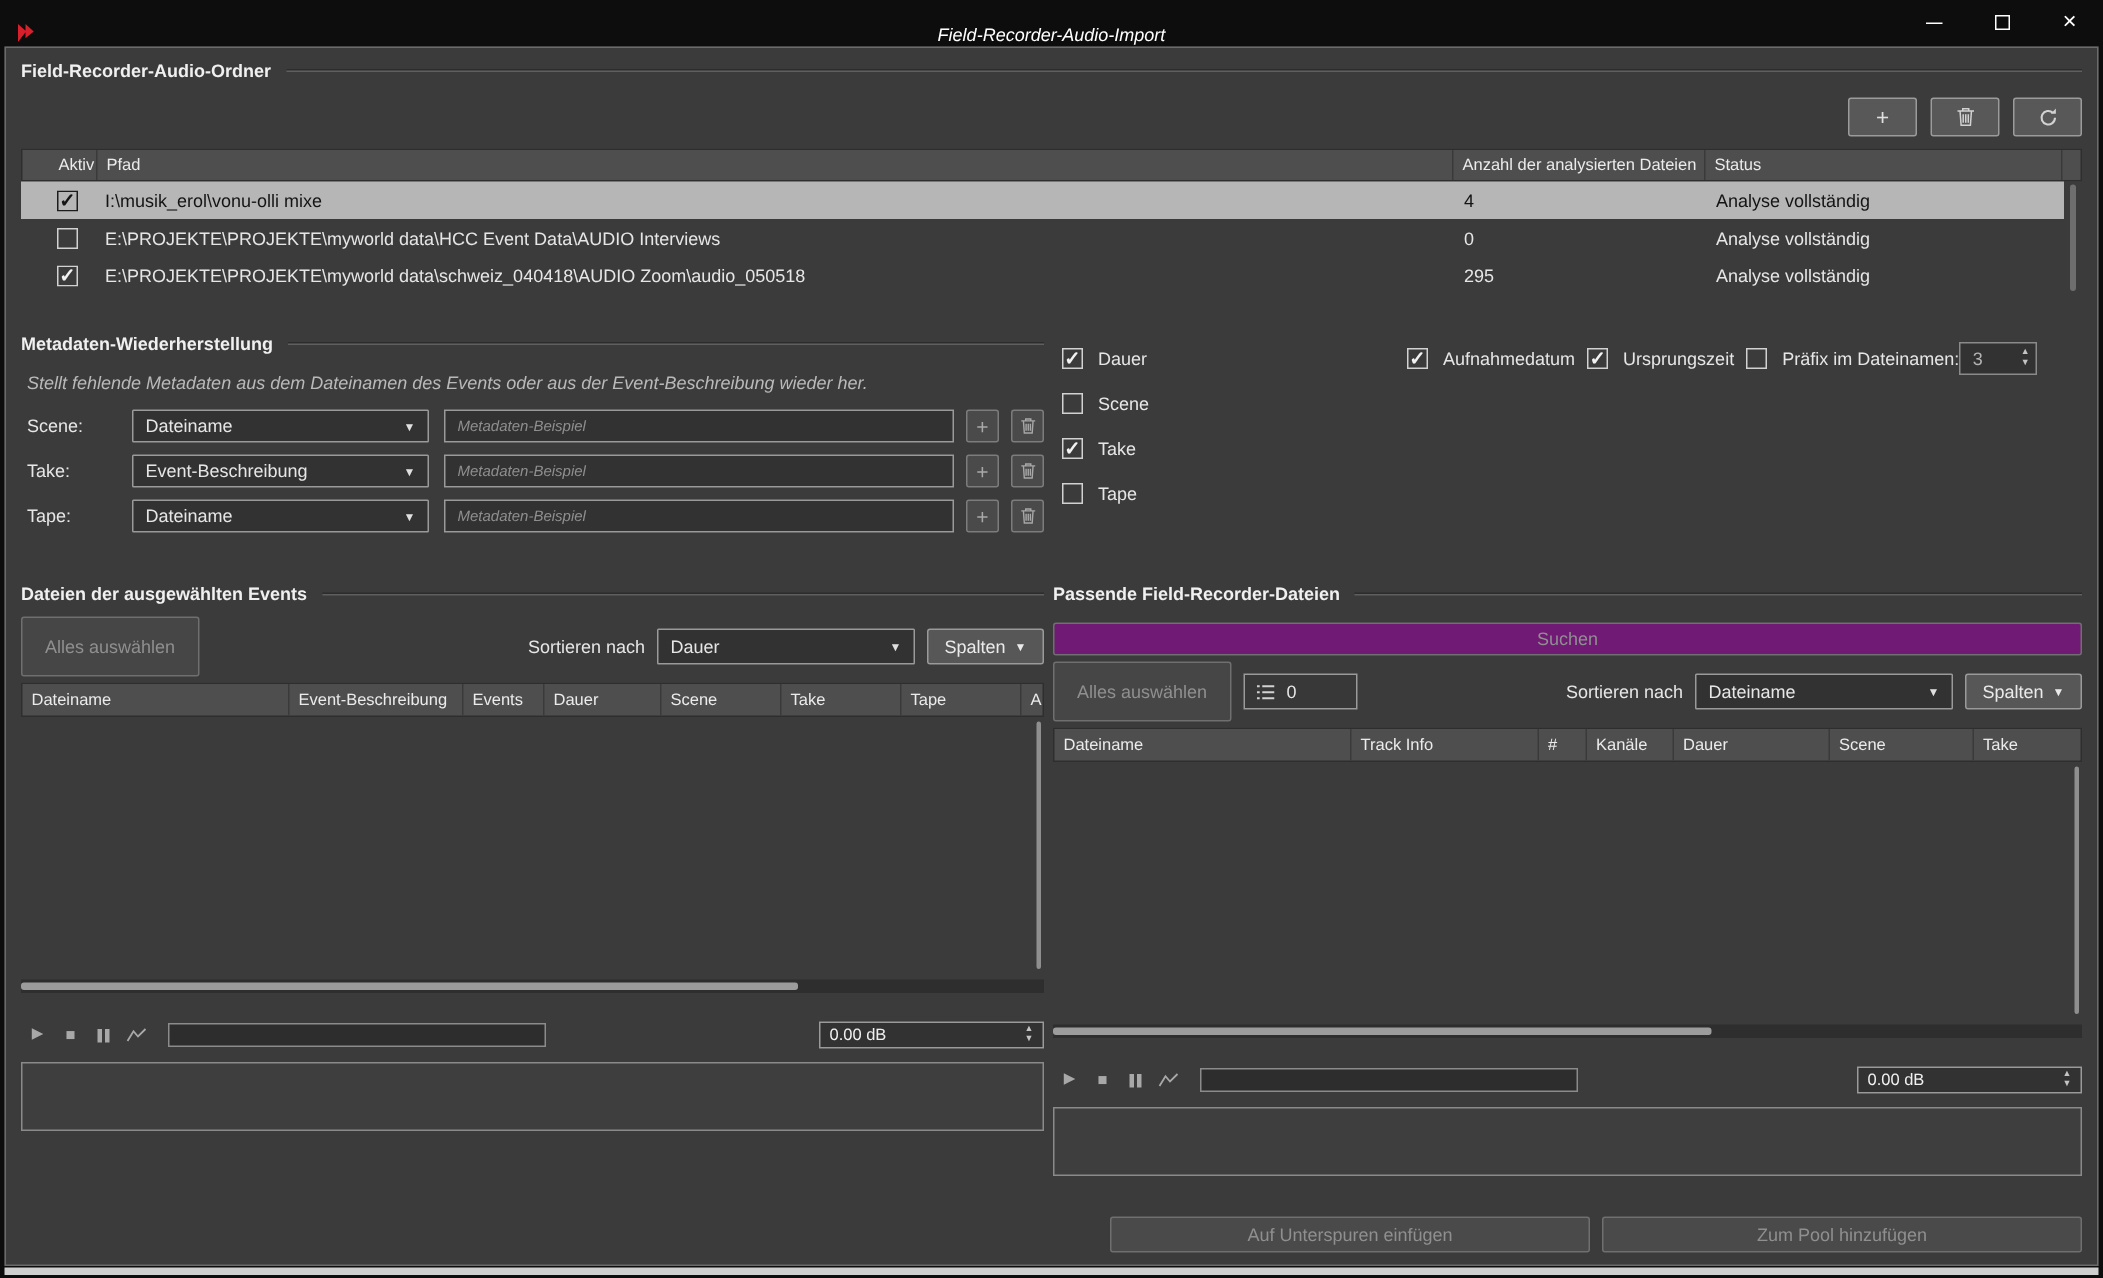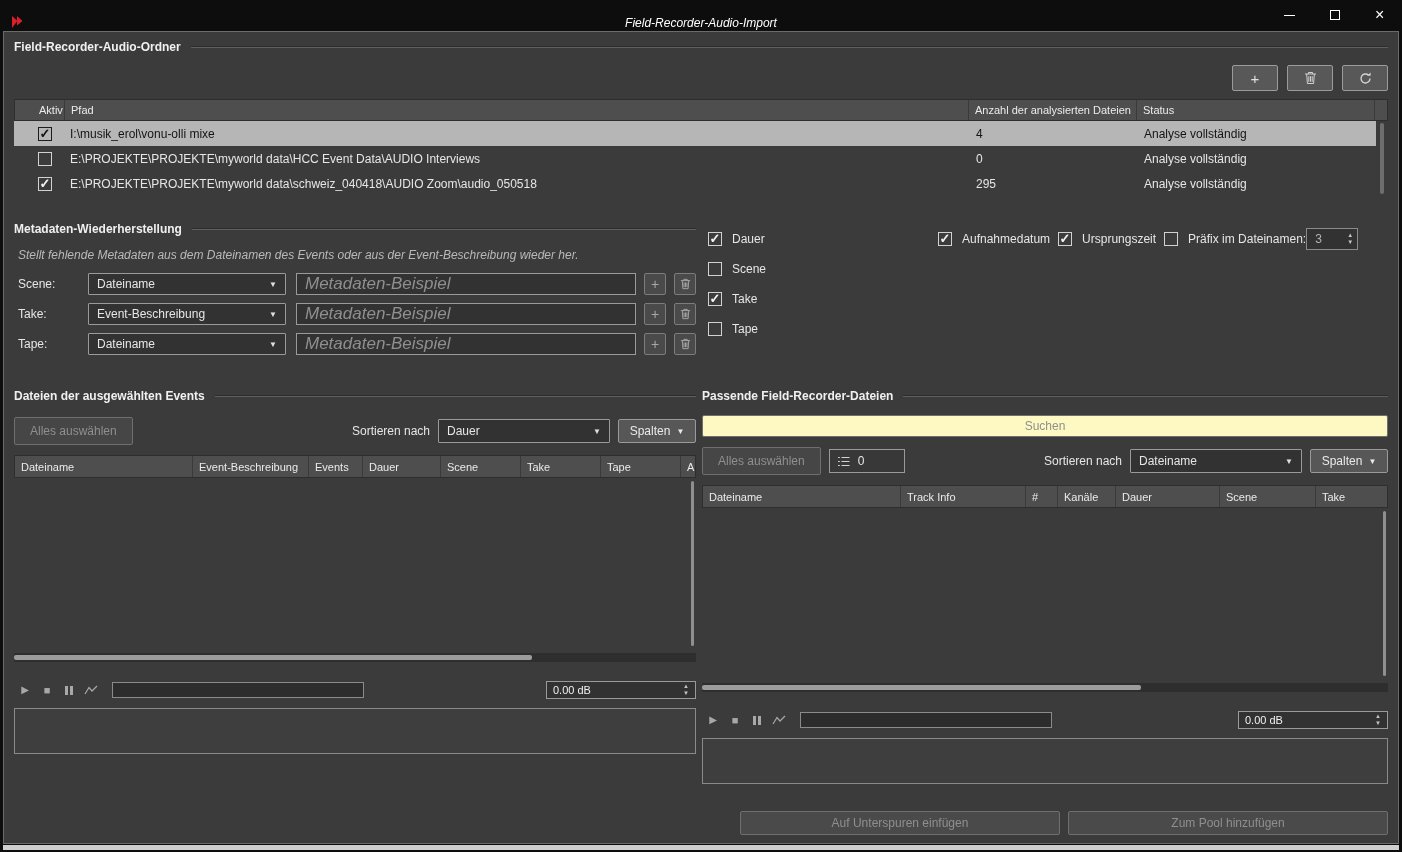--- a/index.html
+++ b/index.html
@@ -68,21 +68,21 @@
   .meta-row { display:flex; align-items:center; height:22px; margin-bottom:8px; }
   .meta-label { width:74px; flex:none; padding-left:4px; }
 
   .combo { height:22px; background:#323232; border:1px solid #9a9a9a; display:flex; align-items:center;
            padding:0 8px; border-radius:1px; cursor:pointer; }
   .combo .cv { white-space:nowrap; overflow:hidden; }
   .combo .ca { margin-left:auto; font-size:8px; color:#e0e0e0; padding-left:8px; }
   .meta-combo { width:198px; flex:none; }
 
   .meta-input { flex:1; margin-left:10px; height:22px; background:#323232; border:1px solid #9a9a9a;
-                color:#dddddd; padding:0 8px; font-family:"Liberation Sans",sans-serif; font-size:17px; }
+                color:#dddddd; padding:0 8px; font-family:"Liberation Sans",sans-serif; font-size:10px; }
   .meta-input::placeholder { color:#8f8f8f; font-style:italic; }
 
   .sq-btn { width:22px; height:22px; flex:none; margin-left:8px; background:#4a4a4a; border:1px solid #7c7c7c;
             color:#a8a8a8; display:flex; align-items:center; justify-content:center; border-radius:2px; font-size:14px; cursor:pointer; }
 
   .filter-grid { display:flex; margin-top:10px; padding-left:6px; }
   .fcol1 { width:230px; flex:none; display:flex; flex-direction:column; gap:8px; }
   .fcol2 { flex:1; display:flex; flex-direction:row; gap:8px; }
   .fitem { display:flex; align-items:center; height:22px; }
   .fitem .flabel { margin-left:10px; white-space:nowrap; }
@@ -93,24 +93,24 @@
                  font-size:6px; color:#c4c4c4; line-height:1.15; cursor:pointer; }
 
   
   .bottom { display:flex; margin-top:22px; flex:none; }
   .panel { display:flex; flex-direction:column; }
   .panel.left  { width:682px; flex:none; }
   .panel.right { flex:1; margin-left:6px; }
 
   .wide-btn { height:22px; margin-top:8px; background:#575757; border:1px solid #9a9a9a; color:#eaeaea;
               font-family:"Liberation Sans",sans-serif; font-size:12px; border-radius:2px; cursor:pointer; }
-  .wide-btn.disabled { background:#fef9c3; border-color:#6f6f6f; color:#8f8f8f; }
+  .wide-btn.disabled { background:#701a75; border-color:#6f6f6f; color:#8f8f8f; }
 
   .controls { display:flex; align-items:center; margin-top:12px; height:24px; }
-  .ctl-btn { height:28px; padding:0 15px; background:#464646; border:1px solid #6f6f6f; color:#8f8f8f;
+  .ctl-btn { height:40px; padding:0 15px; background:#464646; border:1px solid #6f6f6f; color:#8f8f8f;
              border-radius:2px; font-family:"Liberation Sans",sans-serif; font-size:12px; }
   .sort-label { margin-left:auto; margin-right:8px; white-space:nowrap; }
   .sort-combo { width:172px; flex:none; height:24px; }
   .spalten-btn { height:24px; width:78px; margin-left:8px; flex:none; background:#575757; border:1px solid #9a9a9a;
                  color:#eaeaea; display:flex; align-items:center; justify-content:center; gap:6px; border-radius:2px; cursor:pointer; }
   .spalten-btn .ca { font-size:8px; }
   .count-box { height:24px; width:76px; margin-left:8px; flex:none; border:1px solid #9a9a9a; background:#383838;
                display:flex; align-items:center; padding:0 7px; gap:8px; }
 
   .ftable { margin-top:12px; flex:none; }

